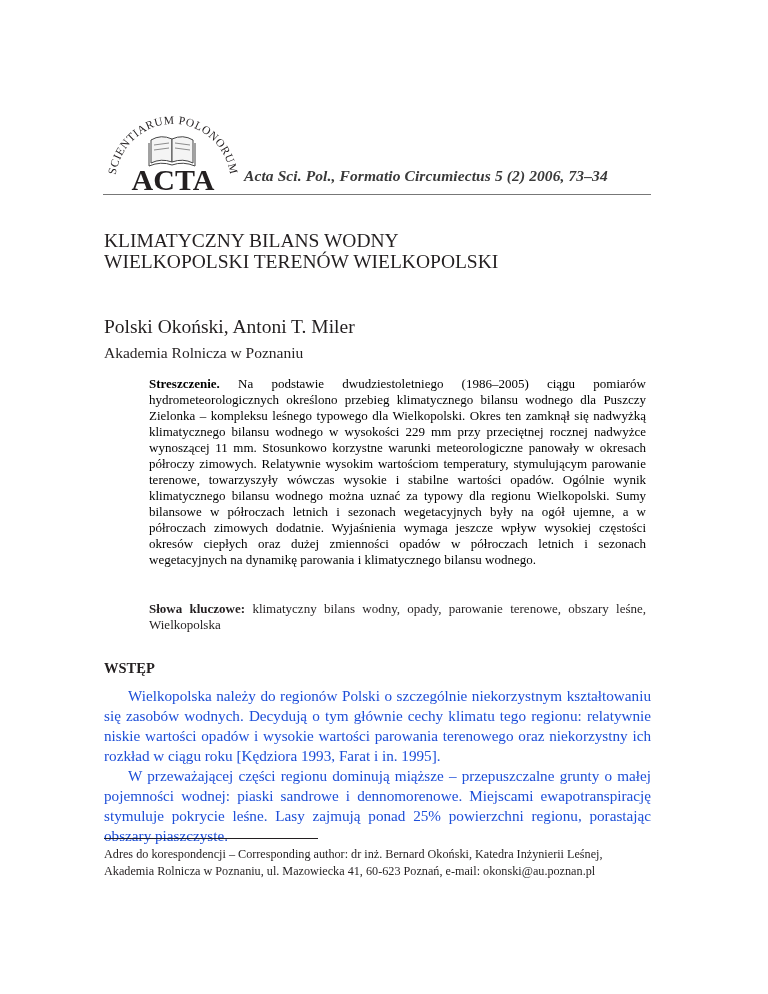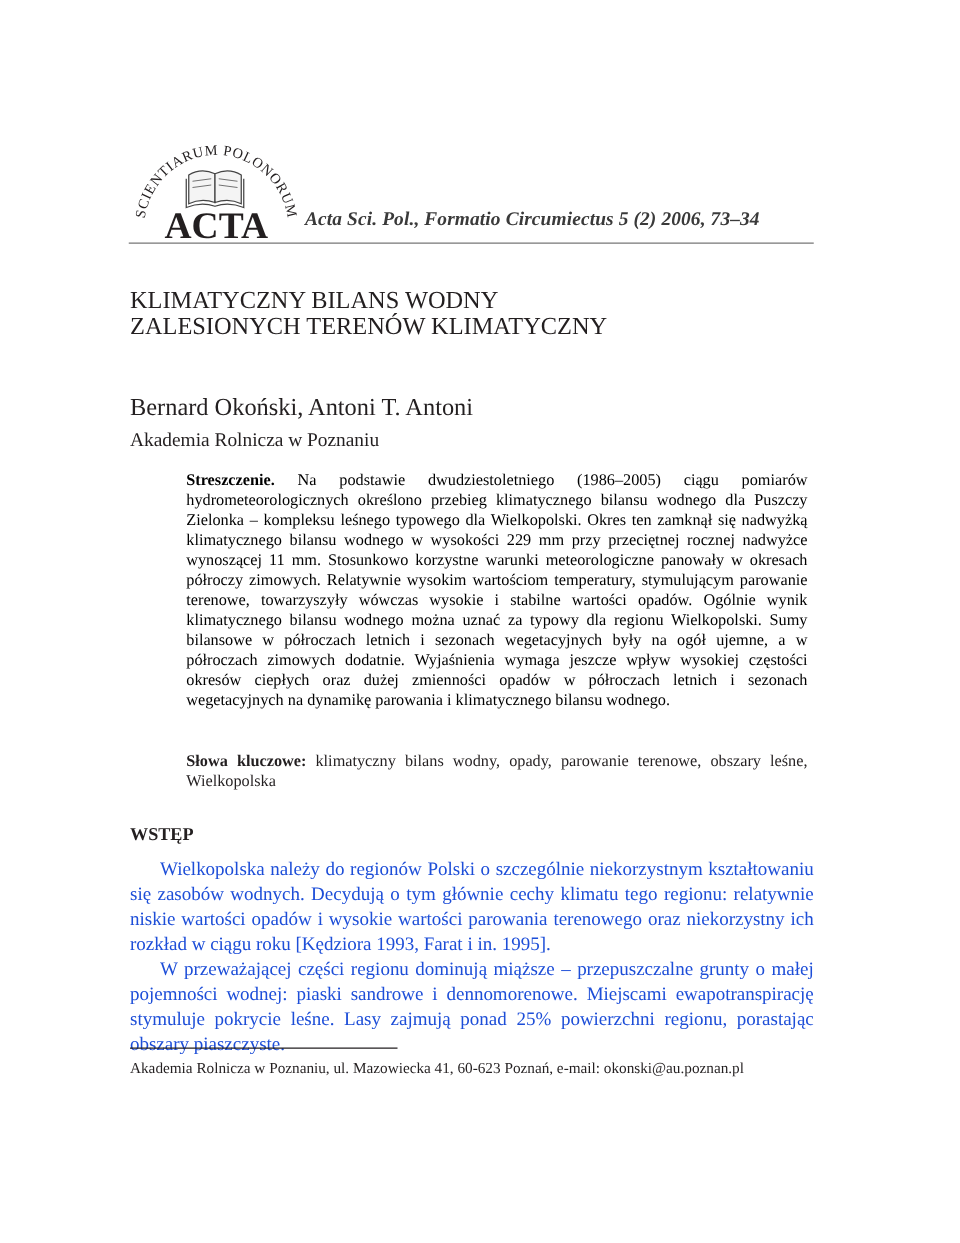--- a/index.html
+++ b/index.html
@@ -81,35 +81,36 @@
       </g>
       <text x="70" y="78" text-anchor="middle" font-family="Liberation Serif, serif" font-weight="bold" font-size="30" fill="#231f20">ACTA</text>
     </svg>
   </div>
 
   <div class="journal-ref">Acta Sci. Pol., Formatio Circumiectus 5 (2) 2006, 73–34</div>
   <div class="header-rule"></div>
 
   <div class="title">
     <div>KLIMATYCZNY BILANS WODNY</div>
-    <div>ZALESIONYCH TERENÓW KLIMATYCZNY</div>
+    <div>WIELKOPOLSKI TERENÓW WIELKOPOLSKI</div>
   </div>
 
-  <div class="authors">Bernard Okoński, Antoni T. Antoni</div>
+  <div class="authors">Polski Okoński, Antoni T. Miler</div>
   <div class="affiliation">Akademia Rolnicza w Poznaniu</div>
 
   <div class="abstract"><span class="label">Streszczenie.</span><span> Na podstawie dwudziestoletniego (1986–2005) ciągu pomiarów hydrometeorologicznych określono przebieg klimatycznego bilansu wodnego dla Puszczy Zielonka – kompleksu leśnego typowego dla Wielkopolski. Okres ten zamknął się nadwyżką klimatycznego bilansu wodnego w wysokości 229 mm przy przeciętnej rocznej nadwyżce wynoszącej 11 mm. Stosunkowo korzystne warunki meteorologiczne panowały w okresach półroczy zimowych. Relatywnie wysokim wartościom temperatury, stymulującym parowanie terenowe, towarzyszyły wówczas wysokie i stabilne wartości opadów. Ogólnie wynik klimatycznego bilansu wodnego można uznać za typowy dla regionu Wielkopolski. Sumy bilansowe w półroczach letnich i sezonach wegetacyjnych były na ogół ujemne, a w półroczach zimowych dodatnie. Wyjaśnienia wymaga jeszcze wpływ wysokiej częstości okresów ciepłych oraz dużej zmienności opadów w półroczach letnich i sezonach wegetacyjnych na dynamikę parowania i klimatycznego bilansu wodnego.</span></div>
 
   <div class="keywords"><span class="label">Słowa kluczowe:</span><span> klimatyczny bilans wodny, opady, parowanie terenowe, obszary leśne, Wielkopolska</span></div>
 
   <div class="section-head">WSTĘP</div>
 
   <div class="body-text">
     <p>Wielkopolska należy do regionów Polski o szczególnie niekorzystnym kształtowaniu się zasobów wodnych. Decydują o tym głównie cechy klimatu tego regionu: relatywnie niskie wartości opadów i wysokie wartości parowania terenowego oraz niekorzystny ich rozkład w ciągu roku [Kędziora 1993, Farat i in. 1995].</p>
     <p>W przeważającej części regionu dominują miąższe – przepuszczalne grunty o małej pojemności wodnej: piaski sandrowe i dennomorenowe. Miejscami ewapotranspirację stymuluje pokrycie leśne. Lasy zajmują ponad 25% powierzchni regionu, porastając obszary piaszczyste.</p>
   </div>
 
   <div class="fn-rule"></div>
   <div class="footnote">
+    <div>Adres do korespondencji – Corresponding author: dr inż. Bernard Okoński, Katedra Inżynierii Leśnej,</div>
     <div>Akademia Rolnicza w Poznaniu, ul. Mazowiecka 41, 60-623 Poznań, e-mail: okonski@au.poznan.pl</div>
   </div>
 
 </div>
 
 </body></html>

